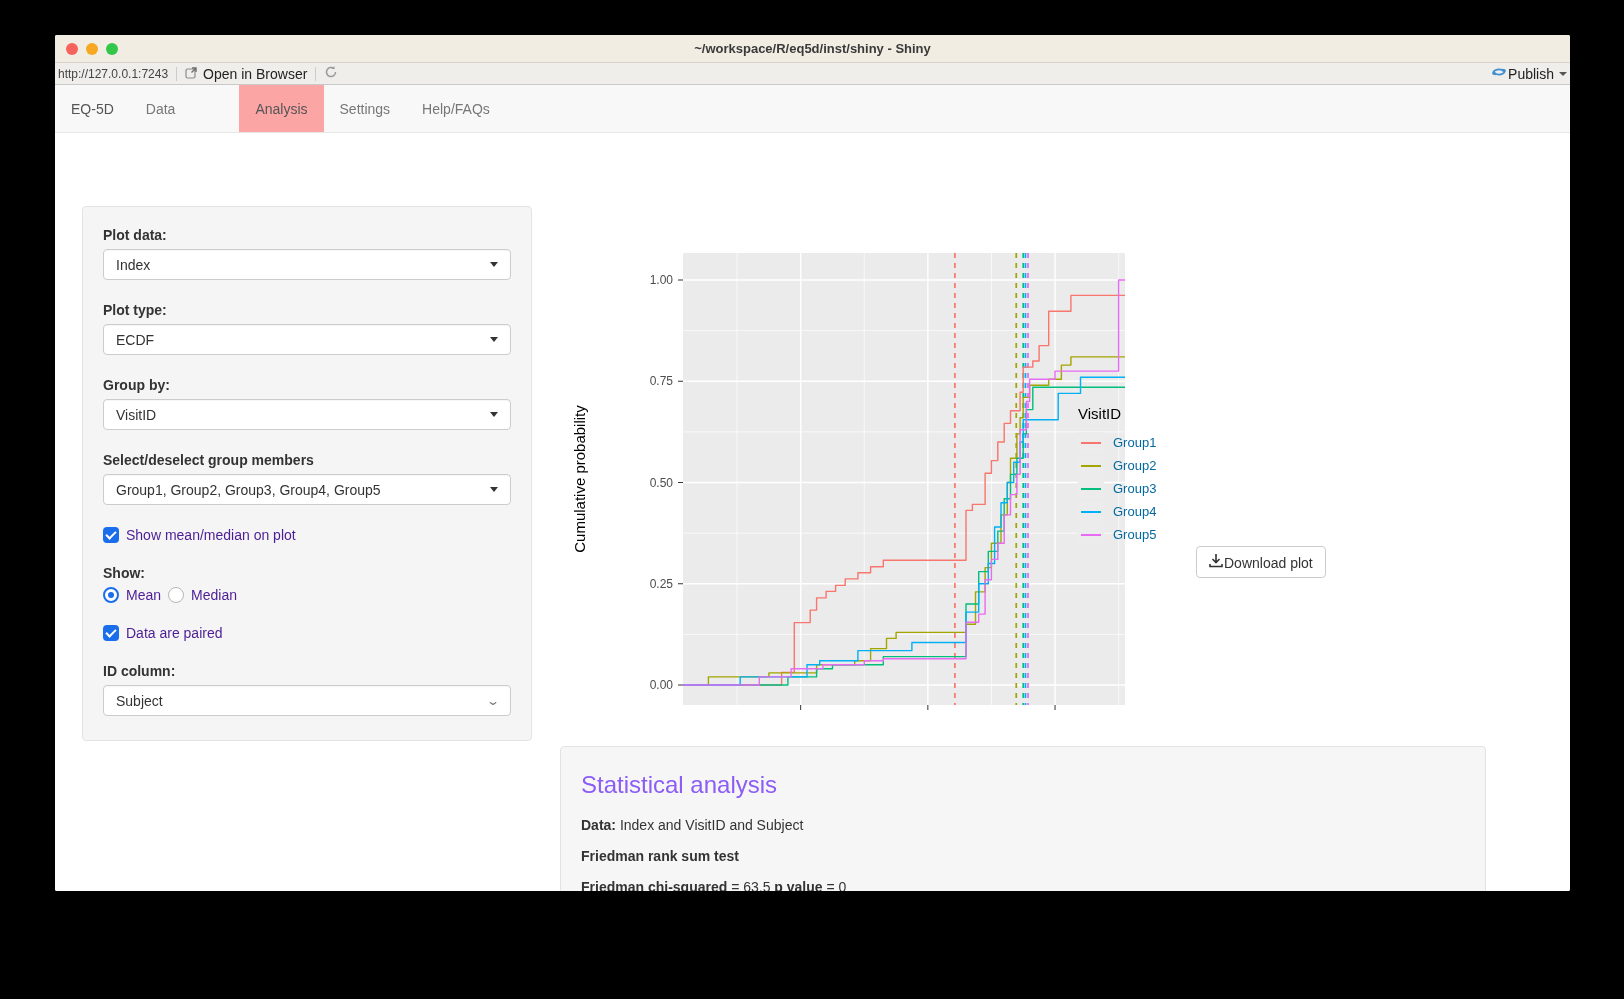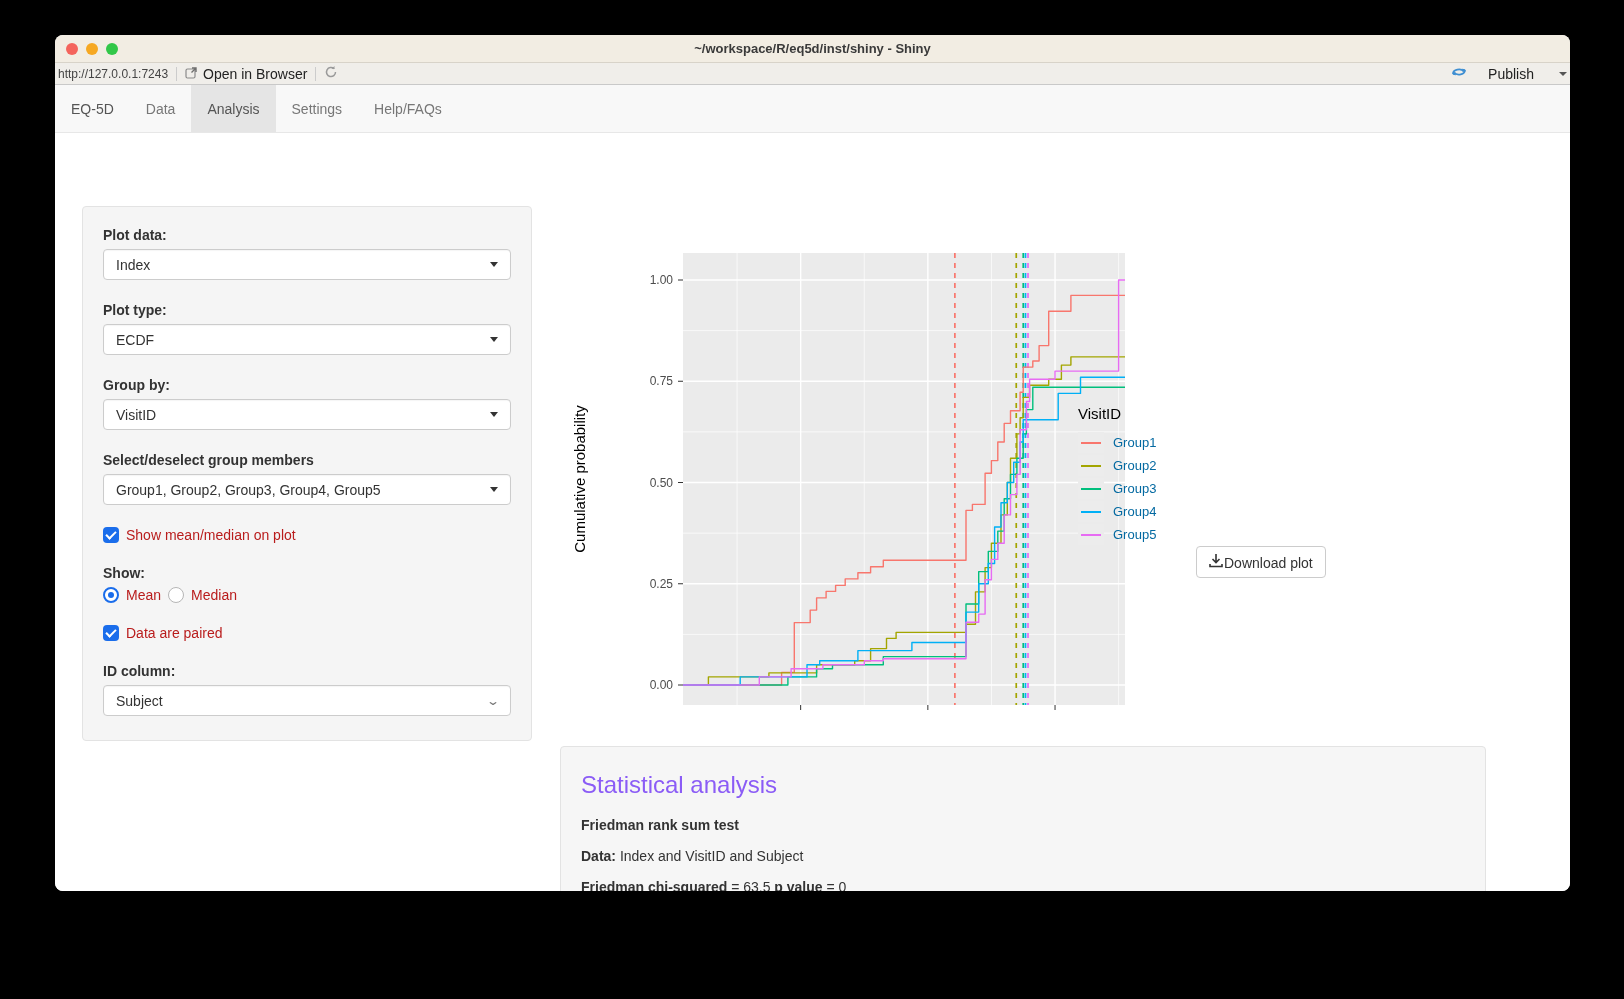--- a/index.html
+++ b/index.html
@@ -1,58 +1,58 @@
 <!DOCTYPE html>
 <html><head>
 <meta charset="utf-8">
 <style>
   html,body{margin:0;padding:0;width:1624px;height:999px;background:#000;overflow:hidden;
     font-family:"Liberation Sans","DejaVu Sans",sans-serif;}
   *{box-sizing:border-box;}
-  .window{position:absolute;left:55px;top:35px;width:1515px;height:856px;border-radius:8px;
+  .window{position:absolute;left:55px;top:35px;width:1515px;height:856px;border-radius:2px;
     overflow:hidden;background:#fff;box-shadow:0 20px 60px rgba(0,0,0,.6);}
   
   .titlebar{position:relative;height:28px;background:#f2ede3;border-bottom:1px solid #d8d3c9;}
   .titlebar .title{position:absolute;left:0;right:0;top:0;height:28px;line-height:28px;text-align:center;
     font-size:13px;font-weight:bold;color:#3a3a3a;}
   .lights{position:absolute;left:11px;top:8px;display:flex;gap:8px;}
   .light{width:12px;height:12px;border-radius:50%;}
   .light.red{background:#f4645c;}
   .light.yellow{background:#f6a822;}
   .light.green{background:#32c748;}
   
   .toolbar{position:relative;height:22px;background:#f0eeea;border-bottom:1px solid #c9c9c9;
     display:flex;align-items:center;font-size:12px;color:#333;padding:0 3px;}
   .toolbar .sep{width:1px;height:14px;background:#ccc;margin:0 8px;}
   .url{font-size:12px;color:#444;}
   .tb-item{display:flex;align-items:center;gap:5px;}
   .tb-label{font-size:14px;color:#222;}
   .spacer{flex:1;}
-  .publish{display:flex;align-items:center;gap:21px;}
+  .publish{display:flex;align-items:center;gap:1px;}
   .caret-down{width:0;height:0;border-left:4px solid transparent;border-right:4px solid transparent;
     border-top:4px solid #555;margin-left:4px;}
   
   .navbar{height:48px;background:#f8f8f8;border-bottom:1px solid #e7e7e7;display:flex;align-items:stretch;}
   .brand{display:flex;align-items:center;padding:0 16px;font-size:14px;color:#555;}
   .navtab{display:flex;align-items:center;padding:0 16px;font-size:14px;color:#777;cursor:pointer;}
-  .navtab.active{background:#e5e5e5;color:#555;}
+  .navtab.active{background:#fca5a5;color:#555;margin-left:48px;}
   
   .content{position:relative;height:calc(856px - 28px - 22px - 48px);background:#fff;}
   
   .well{position:absolute;left:27px;top:73px;width:450px;height:535px;background:#f5f5f5;
     border:1px solid #e3e3e3;border-radius:4px;padding:20px;}
   .ctl-label{font-size:14px;font-weight:bold;color:#333;margin-bottom:6px;}
   .sel{height:31px;background:#fff;border:1px solid #ccc;border-radius:4px;display:flex;
     align-items:center;padding:0 12px;font-size:14px;color:#333;margin-bottom:22px;
     box-shadow:inset 0 1px 1px rgba(0,0,0,.04);}
   .sel .val{flex:1;white-space:nowrap;overflow:hidden;}
   .tri{width:0;height:0;border-left:4px solid transparent;border-right:4px solid transparent;
     border-top:5px solid #333;}
   .chev{color:#777;font-size:12px;transform:scaleX(1.4);}
-  .cb-row,.radio-row{display:flex;align-items:flex-end;gap:7px;font-size:14px;color:#b91c1c;}
+  .cb-row,.radio-row{display:flex;align-items:flex-end;gap:7px;font-size:14px;color:#4c1d95;}
   .checkbox{position:relative;width:16px;height:16px;border-radius:4px;background:#1a6deb;flex:0 0 16px;}
   .checkbox::after{content:'';position:absolute;left:5px;top:2px;width:4px;height:8px;
     border:solid #fff;border-width:0 2px 2px 0;transform:rotate(45deg);}
   .radio{position:relative;width:16px;height:16px;border-radius:50%;background:#fff;
     border:1px solid #b6b6b6;flex:0 0 16px;}
   .radio.sel-on{border:2px solid #1a6deb;}
   .radio.sel-on::after{content:'';position:absolute;left:3px;top:3px;width:6px;height:6px;
     border-radius:50%;background:#1a6deb;}
   
   #plot-wrap{position:absolute;left:510px;top:80px;width:650px;height:500px;}
@@ -286,20 +286,20 @@
         <svg width="14" height="15" viewBox="0 0 14 15">
             <path d="M7 1v8M3.5 6L7 9.5 10.5 6" fill="none" stroke="#333" stroke-width="1.6"></path>
             <path d="M1 11v2.5h12V11" fill="none" stroke="#333" stroke-width="1.6"></path>
           </svg>
       </span>
       <span>Download plot</span>
     </div>
 
     <div class="stats">
       <h3>Statistical analysis</h3>
+      <div class="line"><b>Data:</b><span> Index and VisitID and Subject</span></div>
       <div class="line"><b>Friedman rank sum test</b></div>
-      <div class="line"><b>Data:</b><span> Index and VisitID and Subject</span></div>
       <div class="line"><b>Friedman chi-squared</b><span> = 63.5 </span><b>p value</b><span> = 0</span></div>
 
     </div>
 
   </div>
 </div>
 
 </body></html>

